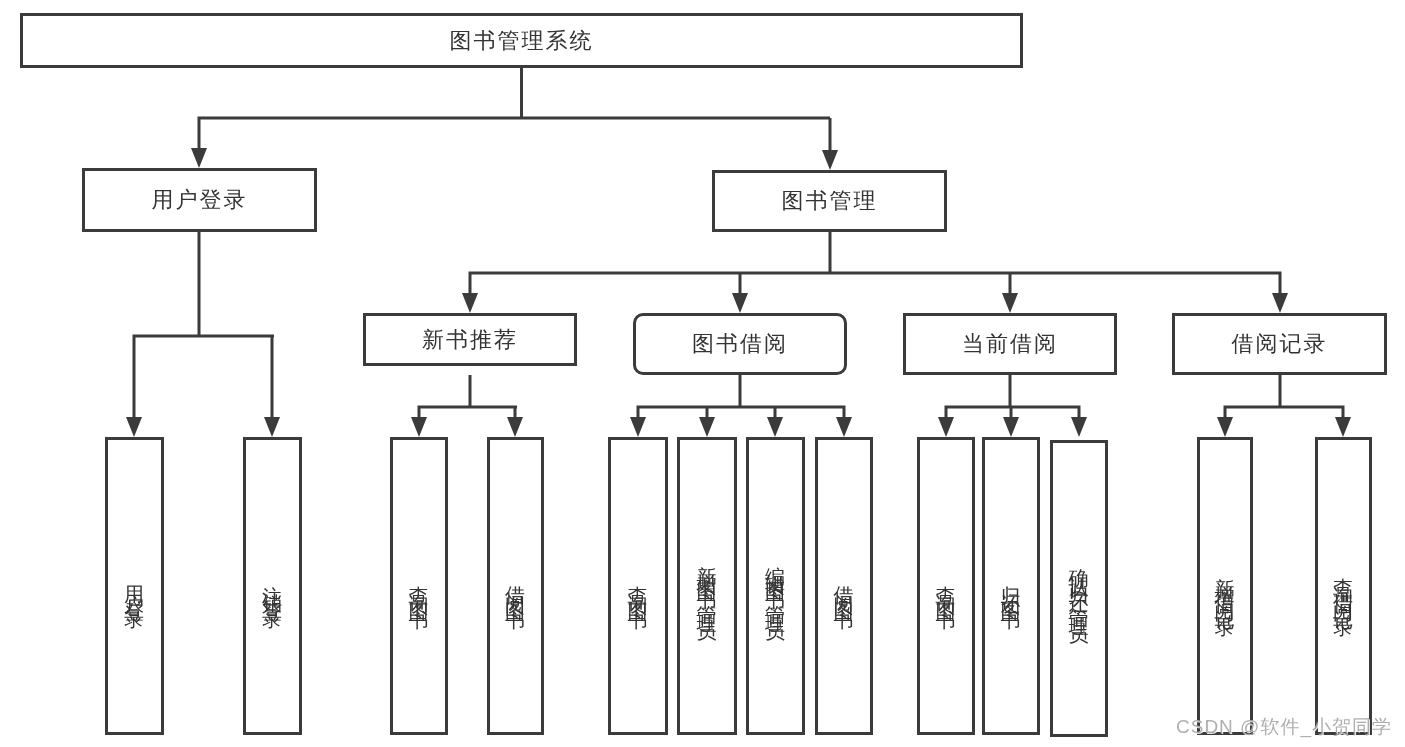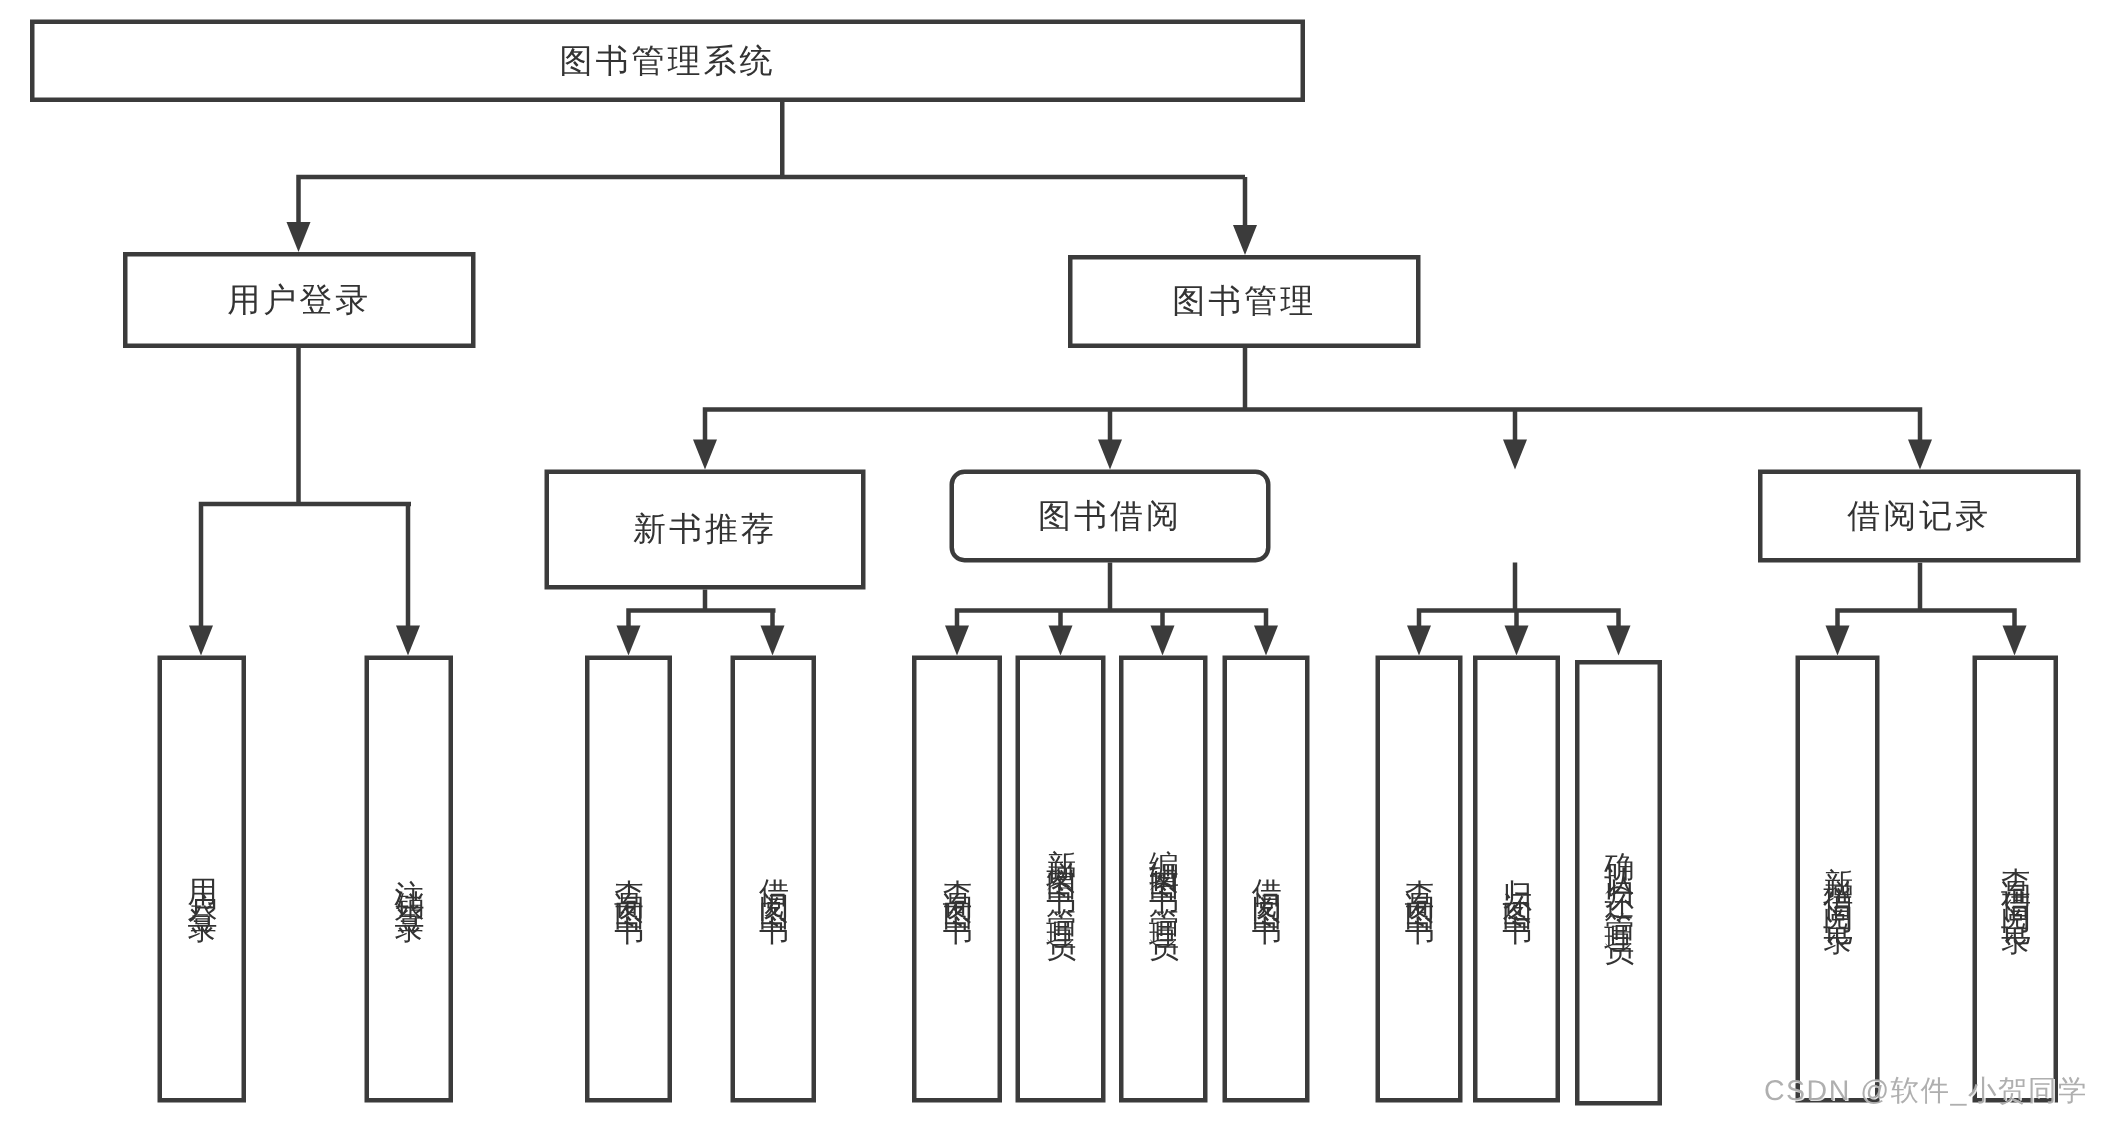--- a/index.html
+++ b/index.html
@@ -108,36 +108,39 @@
 
       <polygon points="938,417 954,417 946,437"></polygon>
       <polygon points="1003,417 1019,417 1011,437"></polygon>
       <polygon points="1071,417 1087,417 1079,437"></polygon>
 
       <polygon points="1217,417 1233,417 1225,437"></polygon>
       <polygon points="1335,417 1351,417 1343,437"></polygon>
     </g>
   </svg>
 
-  <div class="box" style="left:20px;top:13px;width:850px;height:55px;">
+  <div class="box" style="left:20px;top:13px;width:1003px;height:55px;">
     <span>图书管理系统</span>
   </div>
 
   <div class="box" style="left:82px;top:168px;width:235px;height:64px;">
     <span>用户登录</span>
   </div>
   <div class="box" style="left:712px;top:170px;width:235px;height:62px;font-family:Liberation Mono, monospace;">
     <span>图书管理</span>
   </div>
 
-  <div class="box" style="left:363px;top:313px;width:214px;height:80px;">
+  <div class="box" style="left:363px;top:313px;width:214px;height:53px;">
     <span>新书推荐</span>
   </div>
   <div class="box" style="left:633px;top:313px;width:214px;height:62px;border-radius:10px;">
     <span>图书借阅</span>
+  </div>
+  <div class="box" style="left:903px;top:313px;width:214px;height:62px;">
+    <span>当前借阅</span>
   </div>
   <div class="box" style="left:1172px;top:313px;width:215px;height:62px;">
     <span>借阅记录</span>
   </div>
 
   <div class="vbox" style="left:105px;top:437px;width:59px;height:298px;">
     <span class="vtext">用户登录</span>
   </div>
   <div class="vbox" style="left:243px;top:437px;width:59px;height:298px;">
     <span class="vtext">注销登录</span>

